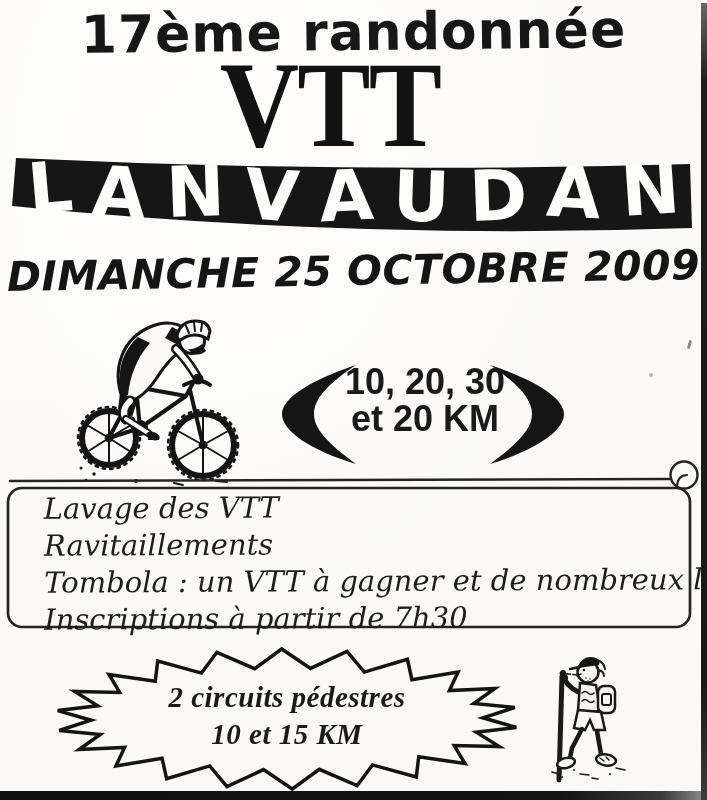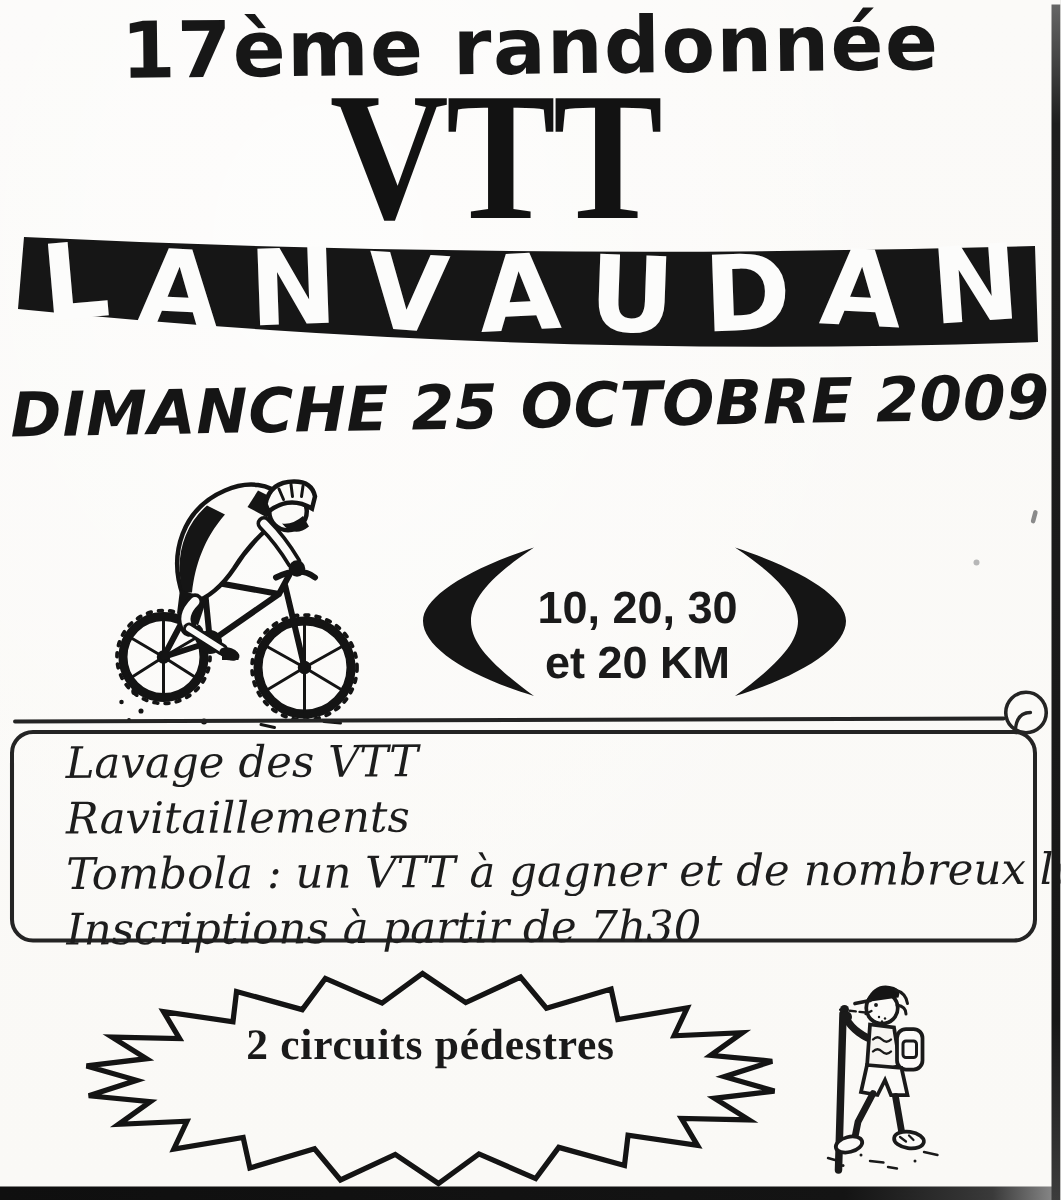--- a/index.html
+++ b/index.html
@@ -48,38 +48,38 @@
 
   .date-line{
     top:247px;left:0;width:707px;text-align:center;
     font-family:"DejaVu Sans",sans-serif;font-style:italic;font-weight:bold;
     font-size:41px;letter-spacing:0.5px;transform:rotate(-1deg);
     color:#151515;
   }
 
   
   .badge-text{
-    top:387px;left:300px;width:250px;text-align:center;
+    top:363px;left:300px;width:250px;text-align:center;
     font-family:"Liberation Sans",sans-serif;font-weight:900;
-    font-size:30px;line-height:37px;color:#1a1a1a;
+    font-size:36px;line-height:37px;color:#1a1a1a;
   }
 
   
   .scroll-text{
     top:489px;left:44px;width:640px;
     font-family:"DejaVu Serif",serif;font-style:italic;
     font-size:29px;line-height:37px;color:#1d1d1d;
     transform:rotate(-0.3deg);
   }
   .scroll-text div{white-space:nowrap;}
 
   
   .burst-text{
     top:679px;left:112px;width:350px;text-align:center;
-    font-family:"Liberation Serif",serif;font-weight:bold;
+    font-family:"Liberation Serif",serif;font-weight:bold;font-style:italic;
     font-size:29px;line-height:37px;color:#1a1a1a;letter-spacing:0.5px;
   }
 
   
   .bottom-bar{
     top:791px;left:0;width:704px;height:9px;
     background:linear-gradient(90deg,#0f0f0f 0%,#141414 80%,#3a3a3a 94%,#8a8a8a 100%);
   }
   .scan-strip{
     top:3px;right:0;width:6px;height:797px;
@@ -190,20 +190,21 @@
     <div>Ravitaillements</div>
     <div>Tombola : un VTT à gagner et de nombreux lots</div>
     <div>Inscriptions  à partir de 7h30</div>
   </div>
 
   <svg class="abs" style="top:645px;left:50px;" width="474" height="148" viewBox="0 0 474 148">
     <polygon points="466.3,82.4 426.3,87.2 449.3,101.6 404.3,100.6 415.0,118.6 368.7,111.8 366.3,132.0 322.5,119.9 307.1,140.7 269.3,124.3 242.3,144.0 213.5,124.6 177.0,141.6 159.7,120.9 116.6,133.7 112.1,113.3 65.9,121.0 74.6,102.5 29.1,104.5 50.2,89.5 9.2,85.5 41.1,75.2 7.7,65.6 47.7,60.8 24.7,46.4 69.7,47.4 59.0,29.4 105.3,36.2 107.7,16.0 151.5,28.1 166.9,7.3 204.7,23.7 231.7,4.0 260.5,23.4 297.0,6.4 314.3,27.1 357.4,14.3 361.9,34.7 408.1,27.0 399.4,45.5 444.9,43.5 423.8,58.5 464.8,62.5 432.9,72.8" fill="none" stroke="#141414" stroke-width="3.5" stroke-linejoin="miter"></polygon>
   </svg>
   <div class="abs burst-text">
     <div>2 circuits pédestres</div>
+    <div>10 et 15 KM</div>
   </div>
 
   <svg class="abs" style="top:646px;left:540px;" width="100" height="148" viewBox="0 0 100 148">
     <g stroke="#1a1a1a" fill="none" stroke-linecap="round">
 
       <path d="M22,30 L19,134" stroke-width="5"></path>
       <circle cx="23" cy="27" r="3" fill="#1a1a1a" stroke="none"></circle>
 
       <path d="M44,48 C36,46 28,40 24,33" stroke-width="5"></path>
       <circle cx="24" cy="32" r="4" fill="#1a1a1a" stroke="none"></circle>

